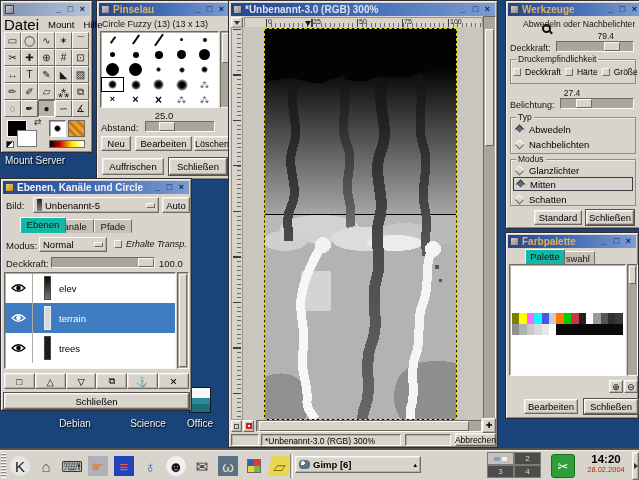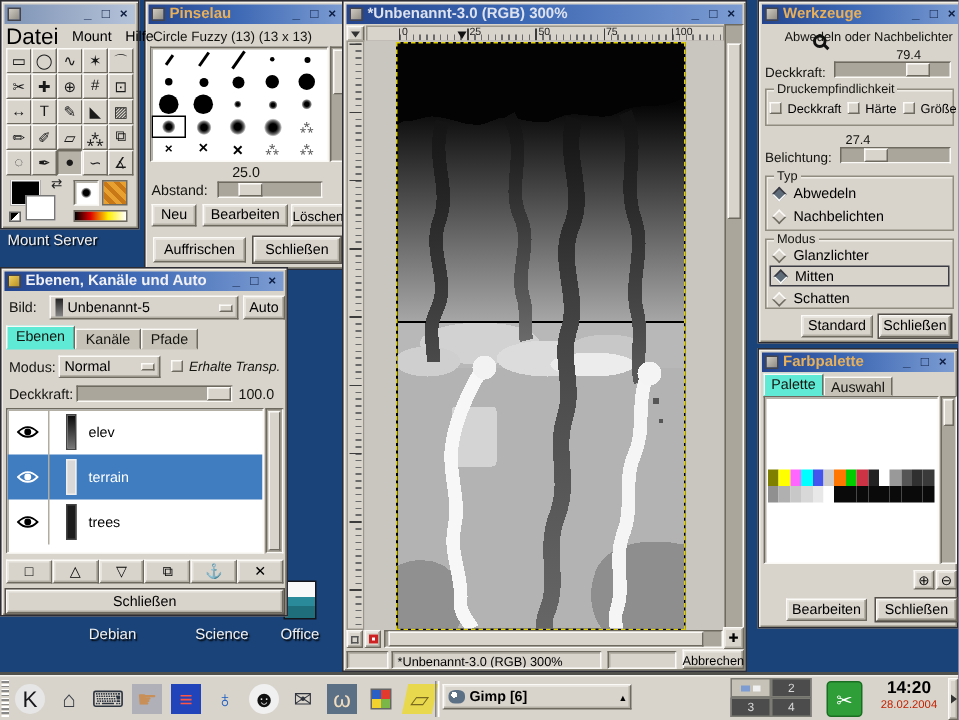--- a/index.html
+++ b/index.html
@@ -23,21 +23,21 @@
 .thumb{position:absolute;top:0;bottom:0;background:#d8d4cc;border:1px solid;border-color:#fbfaf7 #6e6a60 #6e6a60 #fbfaf7;}
 .lbl{font-size:9.5px;color:#14140f;white-space:nowrap;position:absolute;}
 .frame{position:absolute;border:1px solid #908c80;box-shadow:inset 1px 1px 0 #f0ede7;}
 .legend{position:absolute;top:-6px;left:5px;background:#d8d4cc;padding:0 2px;font-size:8.5px;color:#14140f;}
 .check{width:8px;height:8px;background:#d8d4cc;border:1px solid;border-color:#fbfaf7 #6e6a60 #6e6a60 #fbfaf7;display:inline-block;flex:0 0 auto;}
 .radio{width:7px;height:7px;background:#d8d4cc;border:1px solid;border-color:#fbfaf7 #6e6a60 #6e6a60 #fbfaf7;transform:rotate(45deg);display:inline-block;flex:0 0 auto;}
 .radio.sel{background:#5e6c7a;border-color:#3a3a42 #fbfaf7 #fbfaf7 #3a3a42;}
 .combo{background:#d8d4cc;border:1px solid;border-color:#fbfaf7 #6e6a60 #6e6a60 #fbfaf7;box-shadow:inset -1px -1px 0 #b4b0a6;display:flex;align-items:center;font-size:9.5px;padding:0 3px;gap:3px;cursor:pointer;position:absolute;}
 .combo .ind{margin-left:auto;width:9px;height:5px;background:#d8d4cc;border:1px solid;border-color:#fbfaf7 #6e6a60 #6e6a60 #fbfaf7;flex:0 0 auto;}
 .tab{position:absolute;background:#c6c2b8;border:1px solid;border-color:#fbfaf7 #6e6a60 transparent #fbfaf7;font-size:9.5px;text-align:center;padding-top:1px;cursor:pointer;color:#14140f;}
-.tab.active{background:#5eead4;z-index:2;}
+.tab.active{background:#14b8a6;z-index:2;margin-left:16px;}
 .tool{width:17px;height:17px;border:1px solid;border-color:#fbfaf7 #6e6a60 #6e6a60 #fbfaf7;display:flex;align-items:center;justify-content:center;font-size:10px;color:#1a1a1a;background:#d8d4cc;cursor:pointer;}
 .tool.selected{background:#b6b2a8;border-color:#6e6a60 #fbfaf7 #fbfaf7 #6e6a60;}
 .brush-cell{width:23px;height:15px;display:flex;align-items:center;justify-content:center;position:relative;cursor:pointer;}
 .brush-cell.selected::after{content:'';position:absolute;inset:0;border:1px solid #000;}
 .b-dot{border-radius:50%;background:#000;}
 .b-fuzzy{border-radius:50%;background:radial-gradient(circle,#000 30%,rgba(0,0,0,.55) 55%,rgba(0,0,0,0) 72%);}
 .b-slash{width:2px;background:#000;transform:rotate(35deg);}
 .b-x{color:#000;font-weight:bold;line-height:1;}
 .b-script{color:#555;font-size:8px;line-height:1;}
 .hruler{background-color:#d8d4cc;border:1px solid #9a968c;background-image:repeating-linear-gradient(90deg,#3c3c3c 0 1px,transparent 1px 45.5px),repeating-linear-gradient(90deg,#6a6a6a 0 1px,transparent 1px 4.55px);background-size:220px 8px,220px 4px;background-repeat:no-repeat;background-position:21px bottom,21px bottom;}
@@ -225,21 +225,21 @@
     <div class="sunken" style="left:48px;top:119px;width:17px;height:17px;">
         <span style="position:absolute;left:4px;top:4px;width:7px;height:7px;border-radius:50%;background:radial-gradient(circle,#000 40%,rgba(0,0,0,0) 75%);"></span>
       </div>
     <div class="abs" style="left:67px;top:119px;width:17px;height:17px;background:repeating-linear-gradient(45deg,#e8a030 0 3px,#c97818 3px 6px);border:1px solid #6e6a60;"></div>
     <div class="abs" style="left:48px;top:139px;width:36px;height:8px;background:linear-gradient(90deg,#000,#d00 30%,#fe0 65%,#fff);border:1px solid #6e6a60;"></div>
   </div>
 
   <div class="win" style="left:0;top:178px;width:192px;height:233px;">
     <div class="tbar">
       <span class="ticon yellow"></span>
-      <span class="ttext white">Ebenen, Kanäle und Auto</span>
+      <span class="ttext white">Ebenen, Kanäle und Circle</span>
       <span class="tbtns">
           <span class="tbtn">_</span>
           <span class="tbtn">□</span>
           <span class="tbtn">×</span>
         </span>
     </div>
     <span class="lbl" style="left:5px;top:21px;">Bild:</span>
     <div class="combo" style="left:32px;top:18px;width:126px;height:16px;">
       <span style="width:5px;height:12px;background:linear-gradient(#222,#888);flex:0 0 auto;"></span>
       <span>Unbenannt-5</span>

